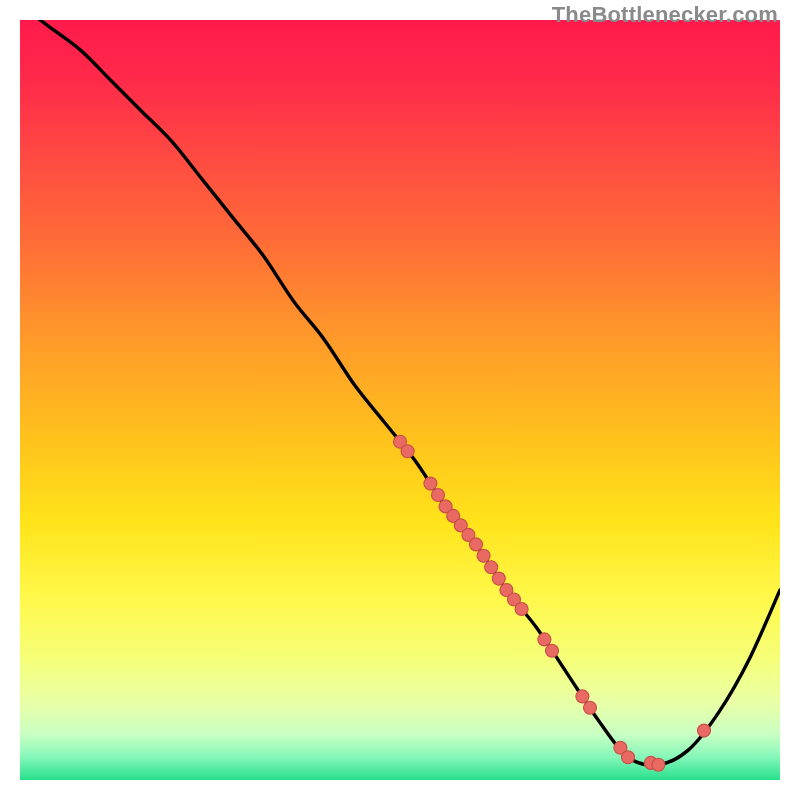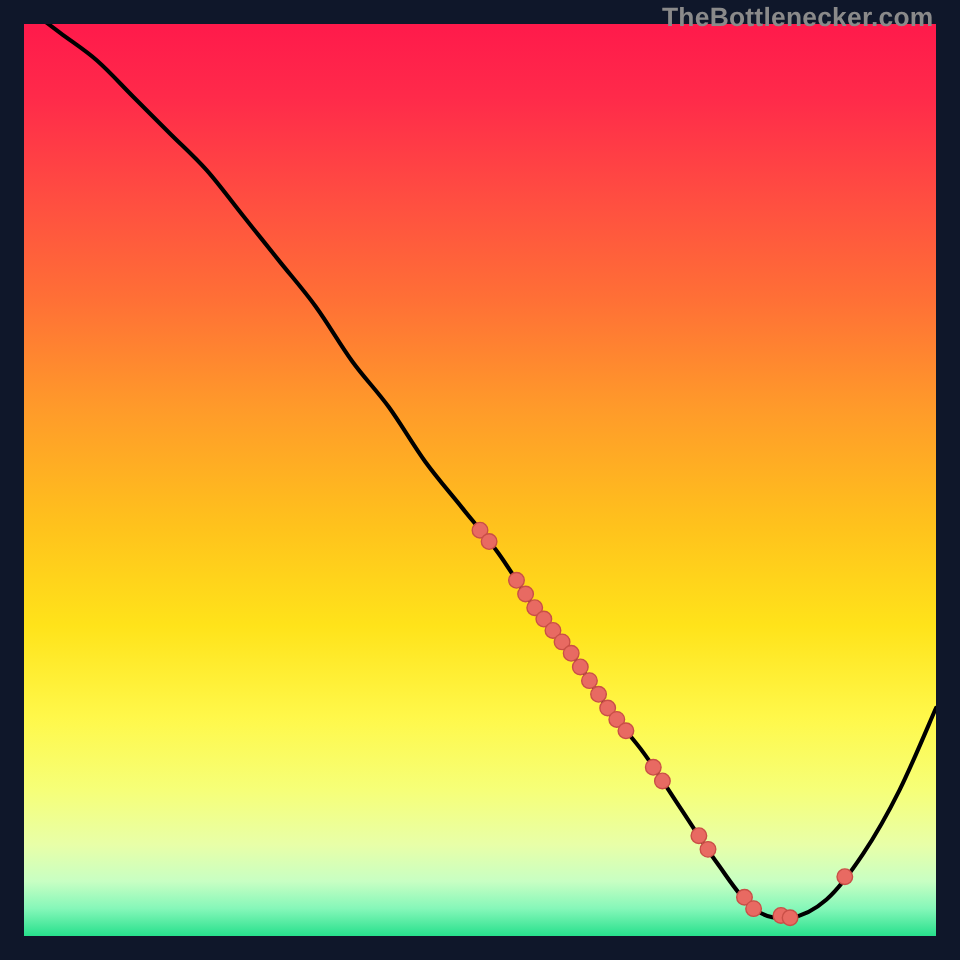--- a/index.html
+++ b/index.html
@@ -8,21 +8,21 @@
     width: 800px;
     height: 800px;
     background: #000;
     overflow: hidden;
     font-family: Arial, Helvetica, sans-serif;
   }
   .stage {
     position: relative;
     width: 800px;
     height: 800px;
-    background: #0f172a;
+    background: #ffffff;
   }
   .plot-area {
     position: absolute;
     left: 20px;
     top: 20px;
     width: 760px;
     height: 760px;
     overflow: hidden;
   }
   .gradient-bg {

